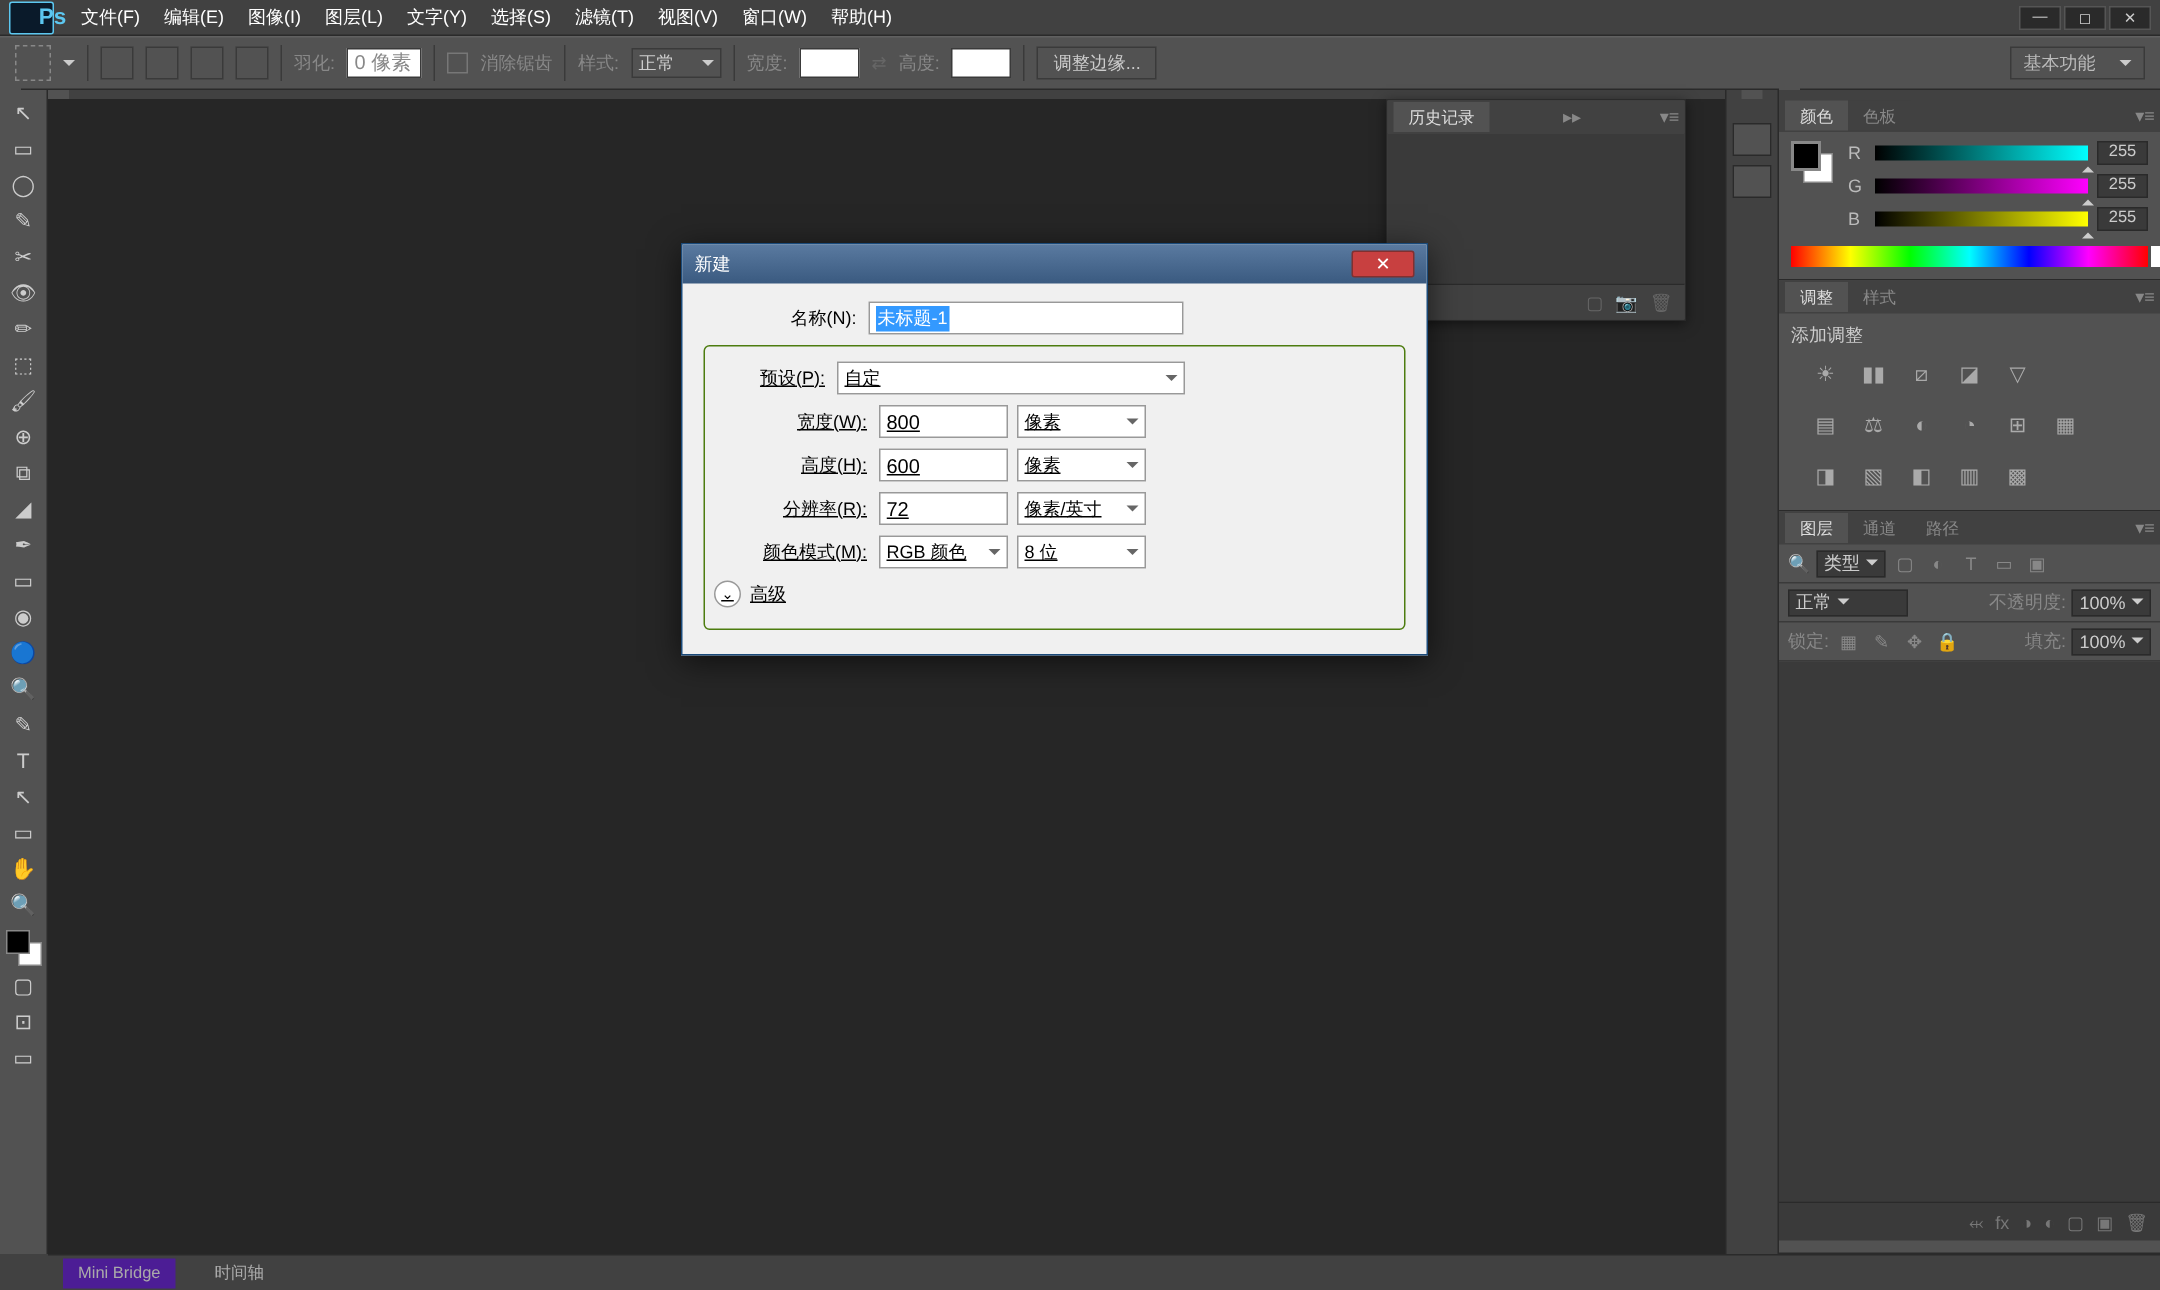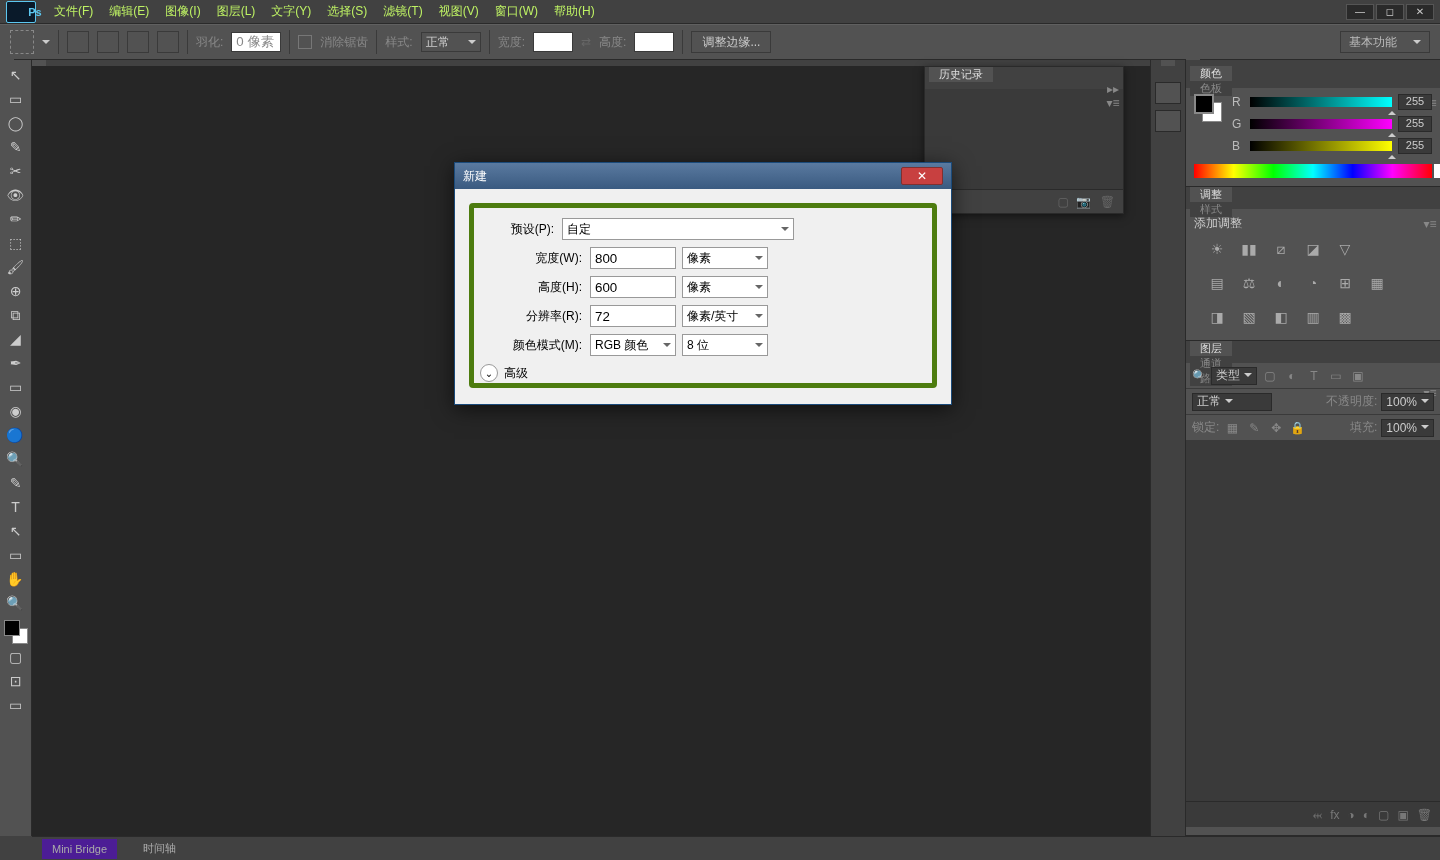--- a/index.html
+++ b/index.html
@@ -1,21 +1,21 @@
 <!DOCTYPE html>
 <html><head>
 <meta charset="utf-8">
 <style>
 * { margin: 0; padding: 0; box-sizing: border-box; font-family: "Microsoft YaHei", Arial, sans-serif; }
 body { background: #414141; width: 1440px; height: 860px; overflow: hidden; position: relative; color: #bbb; font-size: 12px; }
 
 
 .menubar { height: 24px; background: #414141; display: flex; align-items: center; padding: 0 6px; border-bottom: 1px solid #2a2a2a; }
-.ps-logo { width: 22px; height: 22px; background: #0a1a2a; color: #5cc7f0; font-weight: bold; font-size: 11px; display: flex; align-items: center; justify-content: center; border-radius: 2px; margin-right: 10px; border: 1px solid #5cc7f0; padding-left: 28px; }
-.menu-item { padding: 0 8px; cursor: pointer; color: #bef264; text-align: center; }
+.ps-logo { width: 22px; height: 22px; background: #0a1a2a; color: #5cc7f0; font-weight: bold; font-size: 15px; display: flex; align-items: center; justify-content: center; border-radius: 2px; margin-right: 10px; border: 1px solid #5cc7f0; padding-left: 28px; }
+.menu-item { padding: 0 8px; cursor: pointer; color: #ffffff; text-align: center; }
 .window-controls { margin-left: auto; display: flex; gap: 2px; }
 .win-btn { width: 28px; height: 16px; background: #2a2a2a; border: 1px solid #555; display: flex; align-items: center; justify-content: center; font-size: 10px; color: #ccc; cursor: pointer; }
 
 
 .optbar { height: 36px; background: #525252; border-top: 1px solid #606060; border-bottom: 1px solid #2a2a2a; display: flex; align-items: center; padding: 0 10px; gap: 8px; color: #bbb; }
 .opt-tool-icon { width: 24px; height: 24px; border: 1px dashed #888; }
 .opt-sep { width: 1px; height: 24px; background: #3a3a3a; }
 .opt-icon-btn { width: 22px; height: 22px; border: 1px solid #3a3a3a; background: #525252; }
 .opt-label { color: #888; }
 .opt-input { width: 50px; height: 20px; background: #ffffff; border: 1px solid #3a3a3a; color: #888; padding: 0 4px; }
@@ -36,21 +36,21 @@
 .tool-swatch { width: 24px; height: 24px; position: relative; margin-top: 4px; }
 .swatch-fg { position: absolute; width: 16px; height: 16px; background: #000; border: 1px solid #888; top: 0; left: 0; z-index:2;}
 .swatch-bg { position: absolute; width: 16px; height: 16px; background: #fff; border: 1px solid #888; bottom: 0; right: 0; }
 
 
 .rightcol { width: 290px; background: #414141; display: flex; }
 .mini-dock { width: 36px; background: #414141; border-left:1px solid #2a2a2a; border-right:1px solid #2a2a2a; display:flex;flex-direction:column;gap:6px; padding-top:10px; align-items:center;}
 .mini-dock-btn{ width:26px;height:22px;border:1px solid #2a2a2a;background:#525252;}
 .panels { flex: 1; display: flex; flex-direction: column; }
 .panel { background: #525252; border-bottom: 1px solid #2a2a2a; }
-.panel-tabs { height: 22px; background: #414141; display: flex; align-items: flex-start; padding-left: 4px; flex-direction: column; }
+.panel-tabs { height: 22px; background: #414141; display: flex; align-items: center; padding-left: 4px; }
 .panel-tab { height: 20px; padding: 0 10px; background: #414141; color: #888; display: flex; align-items: center; font-size: 11px; cursor:pointer; }
 .panel-tab.active { background: #525252; color: #ddd; }
 .panel-menu { margin-left: auto; width: 20px; height: 20px; color: #888; display:flex;align-items:center;justify-content:center; }
 .panel-body { padding: 6px 8px; }
 
 .color-panel-body { display: flex; gap: 10px; align-items:flex-start; }
 .color-swatch-big { width: 28px; height: 28px; position: relative; }
 .csb-fg{position:absolute;width:20px;height:20px;background:#000;border:2px solid #888;top:0;left:0;z-index:2;}
 .csb-bg{position:absolute;width:20px;height:20px;background:#fff;border:1px solid #888;bottom:0;right:0;}
 .sliders { flex:1; display:flex; flex-direction:column; gap:6px;}
@@ -96,21 +96,21 @@
 .dlg-row { display: flex; align-items: center; margin-bottom: 7px; }
 .dlg-label { width: 110px; text-align: right; padding-right: 8px; }
 .dlg-label.disabled { color: #999; }
 .dlg-input { height: 22px; border: 1px solid #999; padding: 0 4px; background:#fff;}
 .dlg-input.name { width: 210px; background: #fff; }
 .dlg-select { height: 22px; border: 1px solid #999; background: #fff; padding: 0 4px; display:flex;align-items:center;justify-content:space-between;}
 .dlg-select.wide { width: 232px; }
 .dlg-select.disabled { background: #e8e8e8; color:#999;}
 .dlg-num { width: 86px; }
 .dlg-unit { width: 86px; margin-left: 6px; }
-.dlg-fieldset { border: 5px solid #4d7c0f; border-radius: 4px; padding: 10px 6px 1px; margin-top:2px; position:relative;}
+.dlg-fieldset { border: 1px solid #4d7c0f; border-radius: 4px; padding: 10px 6px 14px; margin-top:2px; position:relative;text-decoration:underline;}
 .dlg-adv-row{display:flex;align-items:center;gap:6px;margin-top:8px;}
 .dlg-adv-toggle{width:18px;height:18px;border:1px solid #999;border-radius:50%;background:#fff;display:flex;align-items:center;justify-content:center;font-size:10px;}
 .dlg-buttons { width: 106px; display: flex; flex-direction: column; gap: 6px; }
 .dlg-btn { height: 24px; border: 1px solid #888; background: linear-gradient(#fdfdfd,#e8e8e8); border-radius: 3px; cursor: pointer; font-size:12px;}
 .dlg-btn.primary { background: linear-gradient(#cde8f8,#a8d4f0); border-color:#5a9acc;}
 .dlg-btn.disabled { color: #999; }
 .dlg-info { text-align: center; margin-top: 110px; line-height: 1.8; }
 
 .tri-down{width:0;height:0;border:4px solid transparent;border-top-color:#666;display:inline-block;margin-top:3px;}
 .tri-down-w{border-top-color:#ccc;}
@@ -369,20 +369,26 @@
   <div class="status-tab" style="background:transparent">时间轴</div>
 </div>
 
 <div class="dialog">
   <div class="dialog-titlebar">
     <span>新建</span>
     <div class="dialog-close">✕</div>
   </div>
   <div class="dialog-body">
     <div class="dlg-form">
+      <div class="dlg-row">
+        <div class="dlg-label">名称(N):</div>
+        <div class="dlg-input name" style="display:flex;align-items:center;">
+            <span style="background:#3399ff;color:#fff;padding:0 1px;">未标题-1</span>
+          </div>
+      </div>
       <div class="dlg-fieldset">
         <div class="dlg-row">
           <div class="dlg-label" style="width:82px">预设(P):</div>
           <div class="dlg-select wide">
               <span>自定</span>
               <span class="tri-down"></span>
             </div>
         </div>
         <div class="dlg-row">
           <div class="dlg-label">宽度(W):</div>

